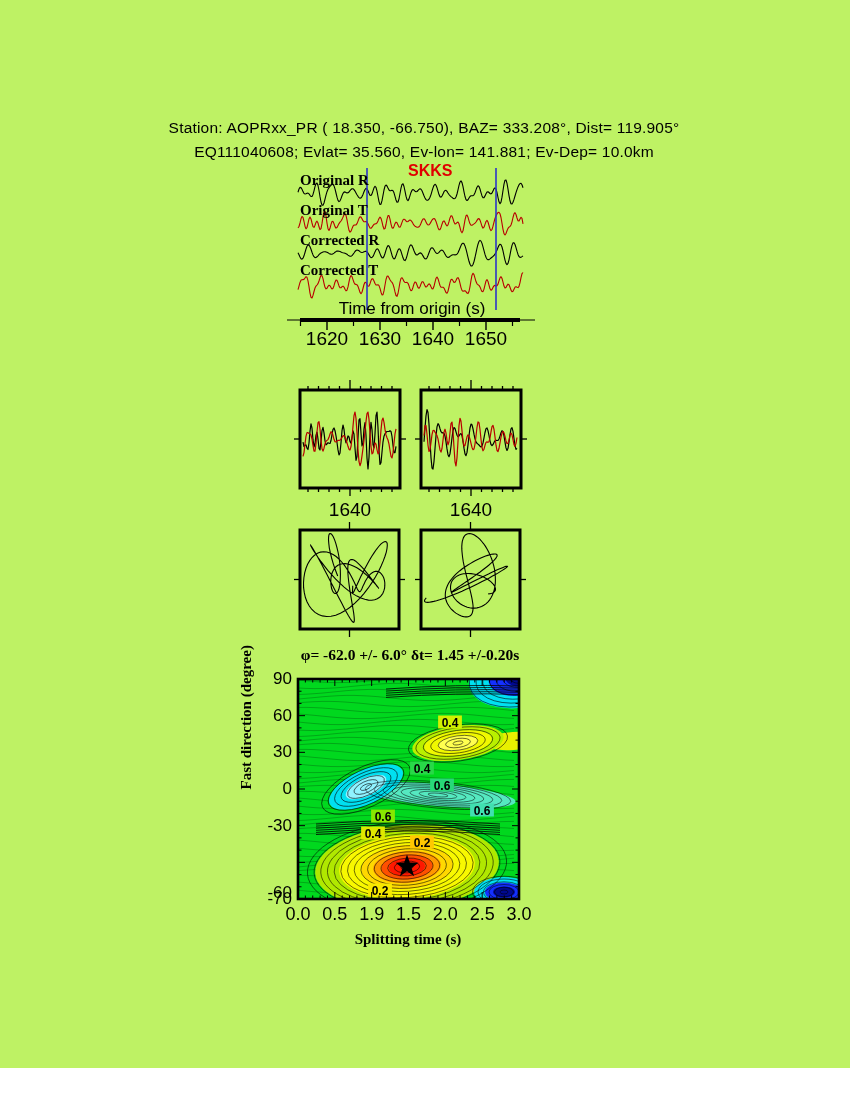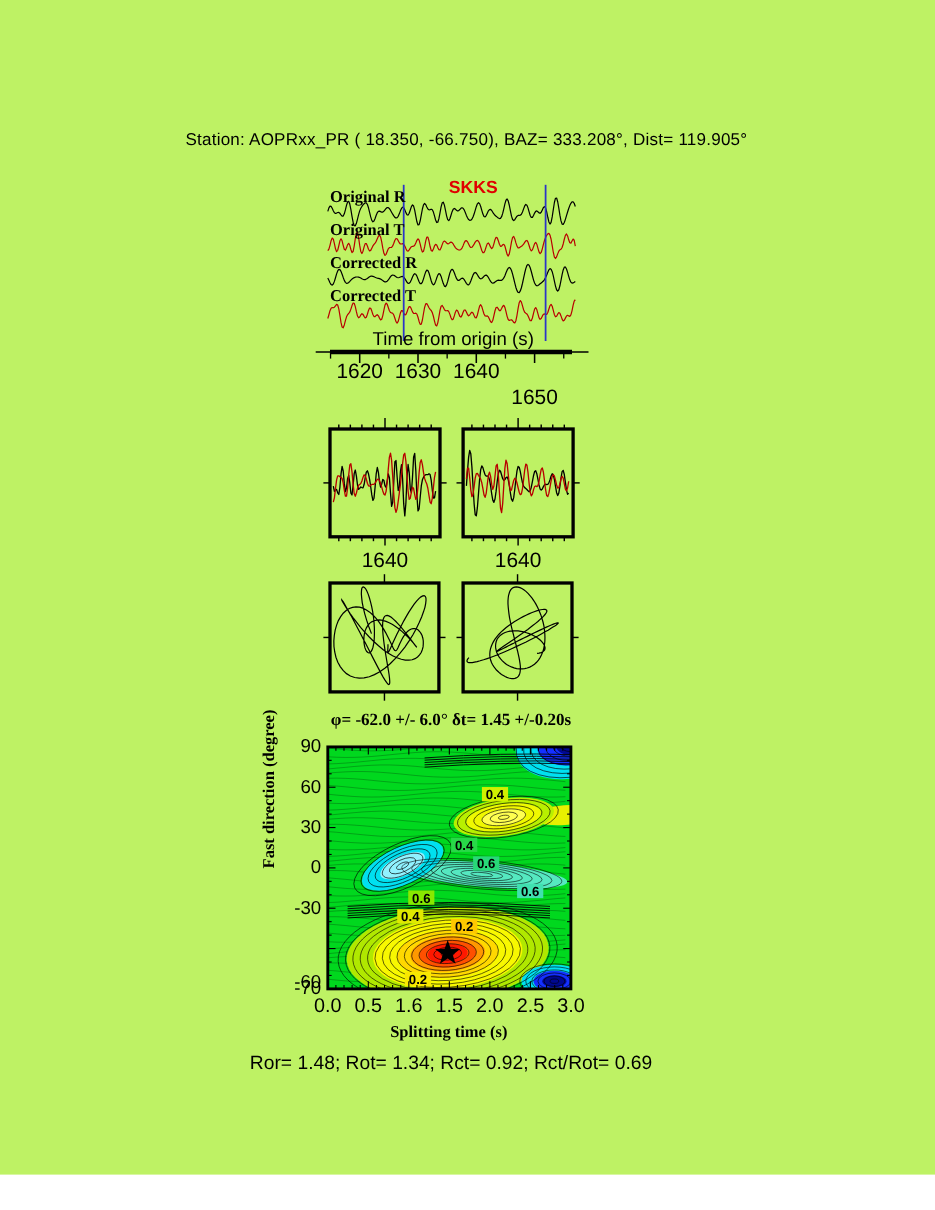--- a/index.html
+++ b/index.html
@@ -19,20 +19,21 @@
   .ylab{transform:rotate(-90deg) translateX(50%);transform-origin:center;font-size:15px;white-space:nowrap;}
   .footer{font-size:17.5px;}
   svg{position:absolute;overflow:visible;}
 </style>
 </head>
 <body>
 
 <div class="page">
 
   <div class="abs ctr title-line" style="left:424px;top:119px;">Station: AOPRxx_PR (  18.350,  -66.750), BAZ=  333.208°, Dist=  119.905°</div>
+  <div class="abs ctr title-line" style="left:424px;top:143px;">EQ111040608; Evlat=  35.560, Ev-lon= 141.881; Ev-Dep= 10.0km</div>
 
   <div class="abs phase" style="left: 408px; top: 162px; color: rgb(224, 0, 0);">SKKS</div>
   <div id="trace-labels"></div>
   <svg id="wave-main" style="left:296px;top:166px;" width="232" height="148" viewBox="0 0 232 148">
       <path d="M2,26.220418972137185L3,23.0L4,21.4L5,21.6L6,23.3L7,25.6L8,27.4L9,28.0L10,27.7L11,27.2L12,27.1L13,27.9L14,29.3L15,30.5L16,30.4L17,28.4L18,24.8L19,20.7L20,17.6L21,17.0L22,19.5L23,24.5L24,30.7L25,36.0L26,39.1L27,39.3L28,37.0L29,33.2L30,29.1L31,25.7L32,23.3L33,21.7L34,20.3L35,19.2L36,18.4L37,18.4L38,19.9L39,22.9L40,27.0L41,31.2L42,34.3L43,35.6L44,34.9L45,32.6L46,29.7L47,27.4L48,26.1L49,25.9L50,26.4L51,26.9L52,26.8L53,26.0L54,24.7L55,23.5L56,22.7L57,22.8L58,23.6L59,25.1L60,26.9L61,28.7L62,30.3L63,31.6L64,32.2L65,31.9L66,30.6L67,28.4L68,25.7L69,23.5L70,22.4L71,22.9L72,24.8L73,27.3L74,29.2L75,29.5L76,27.9L77,24.9L78,21.8L79,20.3L80,21.3L81,25.1L82,30.5L83,35.6L84,38.5L85,38.2L86,34.7L87,29.4L88,24.0L89,20.2L90,19.0L91,20.0L92,22.1L93,24.0L94,24.8L95,24.6L96,24.2L97,24.7L98,26.8L99,30.3L100,34.0L101,36.3L102,36.0L103,32.8L104,27.5L105,22.1L106,18.4L107,17.8L108,20.5L109,25.2L110,30.2L111,33.7L112,34.6L113,32.9L114,29.7L115,26.4L116,24.2L117,23.5L118,24.1L119,25.2L120,25.8L121,25.5L122,24.5L123,23.4L124,22.8L125,23.3L126,24.8L127,27.2L128,29.8L129,32.0L130,33.6L131,34.3L132,34.2L133,33.2L134,31.3L135,28.6L136,25.2L137,21.9L138,19.3L139,18.3L140,19.1L141,21.7L142,25.2L143,28.6L144,30.8L145,31.2L146,30.0L147,27.9L148,25.7L149,24.5L150,24.4L151,25.4L152,27.0L153,28.5L154,29.7L155,30.6L156,31.4L157,32.2L158,32.7L159,32.5L160,31.0L161,28.0L162,23.8L163,19.3L164,16.0L165,14.9L166,16.6L167,20.6L168,25.8L169,30.5L170,33.6L171,34.5L172,33.7L173,32.0L174,30.5L175,29.8L176,29.8L177,29.7L178,28.8L179,26.7L180,23.9L181,21.2L182,19.8L183,20.5L184,23.0L185,26.6L186,29.9L187,31.7L188,31.6L189,29.9L190,27.7L191,26.1L192,25.7L193,26.5L194,27.5L195,27.9L196,27.0L197,24.9L198,22.7L199,21.8L200,23.0L201,26.6L202,31.5L203,35.8L204,37.7L205,36.1L206,31.2L207,24.5L208,18.1L209,14.2L210,14.0L211,17.4L212,23.2L213,29.6L214,34.8L215,37.7L216,38.0L217,36.3L218,33.4L219,30.0L220,26.7L221,23.6L222,20.9L223,18.8L224,17.5L225,17.4L226,18.8L227,21.7" fill="none" stroke="#000000" stroke-width="1.1" stroke-linejoin="round"></path>
       <path d="M2,61.91603631255584L3,60.5L4,57.0L5,52.8L6,50.4L7,51.4L8,55.5L9,60.2L10,62.8L11,61.5L12,57.4L13,52.9L14,51.1L15,52.9L16,57.0L17,60.6L18,61.4L19,59.3L20,56.4L21,55.2L22,57.0L23,60.8L24,63.6L25,62.7L26,57.7L27,50.9L28,45.9L29,45.5L30,50.1L31,57.1L32,62.7L33,64.5L34,62.3L35,58.4L36,55.5L37,55.4L38,57.7L39,60.6L40,62.1L41,61.6L42,59.6L43,57.6L44,56.1L45,55.0L46,53.4L47,51.1L48,48.7L49,47.7L50,49.4L51,53.9L52,59.6L53,64.3L54,66.2L55,65.2L56,62.6L57,60.2L58,59.1L59,59.0L60,58.9L61,57.6L62,55.1L63,52.4L64,50.8L65,51.1L66,52.8L67,54.7L68,55.8L69,55.8L70,55.5L71,56.0L72,57.7L73,60.0L74,61.9L75,62.3L76,61.2L77,59.6L78,58.3L79,57.9L80,57.8L81,56.9L82,54.9L83,52.5L84,51.1L85,52.3L86,55.9L87,60.3L88,63.1L89,62.5L90,58.5L91,53.2L92,49.6L93,49.6L94,53.1L95,58.1L96,61.7L97,62.3L98,60.4L99,57.6L100,56.1L101,56.8L102,59.1L103,61.0L104,61.2L105,59.3L106,56.4L107,53.9L108,53.1L109,53.7L110,55.0L111,55.7L112,55.5L113,54.6L114,54.1L115,54.5L116,55.8L117,57.6L118,59.1L119,60.2L120,60.8L121,61.1L122,61.3L123,60.8L124,59.5L125,57.3L126,54.8L127,53.0L128,52.7L129,53.8L130,55.9L131,57.9L132,59.0L133,58.8L134,57.6L135,55.9L136,54.1L137,52.9L138,52.5L139,53.3L140,55.4L141,58.5L142,61.7L143,63.7L144,63.6L145,61.4L146,58.2L147,55.5L148,54.9L149,56.4L150,58.7L151,60.0L152,58.9L153,55.7L154,51.9L155,49.7L156,50.1L157,52.8L158,56.0L159,57.9L160,57.7L161,56.5L162,56.1L163,57.8L164,61.5L165,65.3L166,66.8L167,64.8L168,59.7L169,53.8L170,49.8L171,49.0L172,51.2L173,54.8L174,57.8L175,59.3L176,59.3L177,58.6L178,57.9L179,57.1L180,56.0L181,54.4L182,52.9L183,52.6L184,54.1L185,57.2L186,60.4L187,62.1L188,61.2L189,58.4L190,55.5L191,54.4L192,56.0L193,59.5L194,63.0L195,64.6L196,63.5L197,60.2L198,56.2L199,52.5L200,49.9L201,47.9L202,46.6L203,46.2L204,47.7L205,51.5L206,57.3L207,63.3L208,67.7L209,69.0L210,67.5L211,64.8L212,62.4L213,61.1L214,60.5L215,59.0L216,55.8L217,51.5L218,47.9L219,46.7L220,48.5L221,52.0L222,54.7L223,55.0L224,53.1L225,51.3L226,52.4L227,57.8" fill="none" stroke="#b80000" stroke-width="1.1" stroke-linejoin="round"></path>
       <path d="M2,86.66116994740553L3,88.7L4,91.0L5,92.7L6,93.2L7,92.2L8,89.8L9,86.5L10,83.0L11,80.3L12,78.9L13,79.1L14,80.7L15,83.3L16,86.2L17,88.9L18,90.7L19,91.6L20,91.5L21,90.8L22,89.8L23,88.7L24,87.7L25,86.9L26,86.4L27,86.0L28,85.8L29,85.8L30,85.9L31,86.3L32,86.8L33,87.4L34,87.9L35,88.2L36,88.2L37,87.7L38,87.1L39,86.3L40,85.6L41,85.1L42,85.0L43,85.2L44,85.6L45,86.1L46,86.5L47,86.8L48,87.0L49,87.3L50,87.7L51,88.3L52,89.1L53,89.8L54,90.3L55,90.2L56,89.6L57,88.4L58,87.0L59,85.5L60,84.5L61,84.0L62,84.2L63,84.8L64,85.6L65,86.3L66,86.5L67,86.3L68,85.8L69,85.4L70,85.3L71,85.9L72,87.2L73,88.9L74,90.6L75,91.6L76,91.5L77,90.4L78,88.3L79,85.9L80,83.8L81,82.8L82,83.3L83,85.0L84,87.6L85,90.1L86,91.8L87,91.9L88,90.4L89,87.5L90,84.1L91,81.2L92,79.6L93,80.0L94,82.2L95,85.6L96,89.2L97,91.9L98,93.0L99,92.2L100,89.8L101,86.8L102,84.1L103,82.7L104,83.2L105,85.3L106,88.6L107,91.8L108,94.1L109,94.6L110,93.0L111,89.8L112,85.8L113,82.1L114,79.6L115,78.8L116,79.7L117,82.0L118,84.7L119,87.1L120,88.6L121,88.9L122,88.4L123,87.5L124,86.9L125,87.1L126,88.2L127,89.9L128,91.6L129,92.8L130,92.9L131,91.8L132,89.5L133,86.7L134,84.1L135,82.3L136,81.7L137,82.3L138,83.8L139,85.5L140,86.9L141,87.5L142,87.2L143,86.3L144,85.2L145,84.3L146,84.1L147,84.8L148,86.3L149,88.1L150,89.8L151,91.0L152,91.4L153,91.2L154,90.4L155,89.6L156,89.0L157,88.7L158,88.8L159,88.9L160,88.8L161,88.1L162,86.7L163,84.6L164,82.0L165,79.6L166,77.8L167,77.1L168,77.8L169,79.9L170,83.2L171,87.2L172,91.4L173,95.3L174,98.2L175,99.9L176,100.0L177,98.5L178,95.6L179,91.5L180,86.8L181,82.2L182,78.2L183,75.4L184,74.4L185,75.1L186,77.4L187,80.8L188,84.7L189,88.4L190,91.3L191,93.1L192,93.8L193,93.6L194,92.9L195,92.0L196,91.2L197,90.4L198,89.5L199,88.2L200,86.3L201,84.0L202,81.5L203,79.3L204,78.2L205,78.7L206,81.0L207,84.8L208,89.6L209,94.1L210,97.4L211,98.6L212,97.4L213,93.8L214,88.9L215,83.7L216,79.4L217,76.9L218,76.7L219,78.5L220,81.6L221,85.2L222,88.4L223,90.5L224,91.4L225,91.2L226,90.6L227,89.9" fill="none" stroke="#000000" stroke-width="1.1" stroke-linejoin="round"></path>
       <path d="M2,123.5482251539433L3,120.1L4,116.4L5,114.2L6,113.6L7,113.8L8,113.3L9,112.0L10,110.7L11,111.3L12,114.8L13,120.7L14,127.1L15,131.3L16,132.0L17,129.4L18,125.5L19,122.0L20,120.1L21,119.0L22,117.6L23,115.0L24,111.8L25,109.5L26,109.7L27,112.7L28,117.3L29,121.3L30,122.9L31,122.2L32,120.3L33,119.2L34,119.8L35,121.6L36,123.0L37,122.4L38,119.7L39,116.2L40,114.0L41,114.3L42,116.8L43,119.9L44,121.8L45,121.8L46,120.7L47,120.1L48,121.1L49,123.2L50,124.8L51,124.2L52,120.9L53,115.9L54,111.4L55,109.5L56,110.6L57,113.6L58,116.5L59,118.1L60,118.4L61,118.8L62,120.4L63,123.3L64,126.4L65,127.7L66,126.2L67,122.5L68,118.5L69,116.3L70,116.6L71,118.5L72,120.2L73,120.0L74,117.7L75,114.6L76,112.7L77,112.9L78,115.0L79,117.5L80,118.9L81,119.0L82,118.7L83,119.6L84,122.4L85,126.2L86,128.9L87,128.6L88,124.9L89,119.0L90,113.5L91,110.3L92,110.0L93,111.7L94,113.8L95,115.3L96,116.3L97,118.2L98,121.5L99,125.9L100,129.5L101,130.3L102,127.5L103,122.0L104,116.2L105,112.4L106,111.7L107,113.3L108,115.4L109,116.5L110,116.5L111,116.3L112,117.3L113,119.8L114,122.9L115,124.7L116,124.1L117,121.2L118,117.8L119,115.9L120,116.5L121,119.0L122,121.5L123,122.3L124,120.7L125,117.9L126,115.8L127,115.8L128,117.6L129,119.9L130,121.1L131,120.4L132,118.8L133,117.8L134,118.6L135,120.8L136,122.8L137,122.9L138,120.3L139,116.1L140,112.3L141,111.0L142,112.7L143,116.2L144,119.5L145,121.2L146,121.3L147,121.2L148,122.1L149,124.2L150,126.5L151,127.2L152,125.2L153,121.0L154,116.5L155,113.6L156,113.3L157,114.8L158,116.4L159,116.3L160,114.5L161,112.3L162,111.6L163,113.4L164,117.3L165,121.6L166,124.4L167,125.3L168,124.9L169,124.7L170,125.6L171,127.1L172,127.6L173,125.5L174,120.6L175,114.3L176,109.2L177,107.2L178,108.6L179,112.1L180,115.6L181,117.8L182,118.7L183,119.4L184,121.0L185,123.4L186,125.5L187,125.6L188,123.1L189,118.8L190,115.0L191,113.6L192,115.4L193,119.2L194,122.8L195,124.3L196,123.5L197,121.4L198,119.7L199,119.4L200,119.9L201,119.8L202,118.1L203,114.9L204,111.8L205,110.7L206,112.4L207,116.2L208,120.1L209,122.0L210,121.5L211,119.6L212,118.1L213,118.7L214,121.2L215,124.1L216,125.7L217,125.2L218,123.2L219,121.2L220,120.6L221,121.2L222,121.6L223,120.3L224,116.6L225,111.7L226,107.7L227,106.5" fill="none" stroke="#b80000" stroke-width="1.1" stroke-linejoin="round"></path>
       <line x1="71" y1="2" x2="71" y2="144" stroke="#2b35c8" stroke-width="1.6"></line>
       <line x1="200" y1="2" x2="200" y2="144" stroke="#2b35c8" stroke-width="1.6"></line>
@@ -399,32 +400,31 @@
       <div class="abs ytick" style="left:232px;top:705.7px;">60</div>
       <div class="abs ytick" style="left:232px;top:742.3px;">30</div>
       <div class="abs ytick" style="left:232px;top:779.0px;">0</div>
       <div class="abs ytick" style="left:232px;top:815.7px;">-30</div>
       <div class="abs ytick" style="left:232px;top:883px;">-60</div>
       <div class="abs ytick" style="left:232px;top:889.0px;">-70</div>
     </div>
   <div id="contour-xticks">
       <div class="abs ctr xtick" style="left:298.0px;top:904px;">0.0</div>
       <div class="abs ctr xtick" style="left:334.8px;top:904px;">0.5</div>
-      <div class="abs ctr xtick" style="left:371.7px;top:904px;">1.6</div>
+      <div class="abs ctr xtick" style="left:371.7px;top:904px;">1.9</div>
       <div class="abs ctr xtick" style="left:408.5px;top:904px;">1.5</div>
       <div class="abs ctr xtick" style="left:445.3px;top:904px;">2.0</div>
       <div class="abs ctr xtick" style="left:482.2px;top:904px;">2.5</div>
       <div class="abs ctr xtick" style="left:519.0px;top:904px;">3.0</div>
     </div>
   <div class="abs ctr serif-bold" style="left:408px;top:931px;font-size:15px;">Splitting time (s)</div>
 
-  <div class="abs ctr footer" style="left:410px;top:956px;">Ror= 1.48; Rot= 1.34; Rct= 0.92; Rct/Rot= 0.69</div>
 <div class="abs trace-label" style="left:300px;top:172px;">Original R</div>
     <div class="abs trace-label" style="left:300px;top:202px;">Original T</div>
     <div class="abs trace-label" style="left:300px;top:232px;">Corrected R</div>
     <div class="abs trace-label" style="left:300px;top:262px;">Corrected T</div>
     <div class="abs ctr big-tick" style="left:327px;top:328px;">1620</div>
     <div class="abs ctr big-tick" style="left:380px;top:328px;">1630</div>
     <div class="abs ctr big-tick" style="left:433px;top:328px;">1640</div>
-    <div class="abs ctr big-tick" style="left:486px;top:328px;margin-top:23px;">1650</div>
+    <div class="abs ctr big-tick" style="left:486px;top:328px;">1650</div>
     <div class="abs ctr big-tick" style="left:350px;top:499px;">1640</div>
     <div class="abs ctr big-tick" style="left:471px;top:499px;">1640</div>
   </div>
 
 </body></html>

